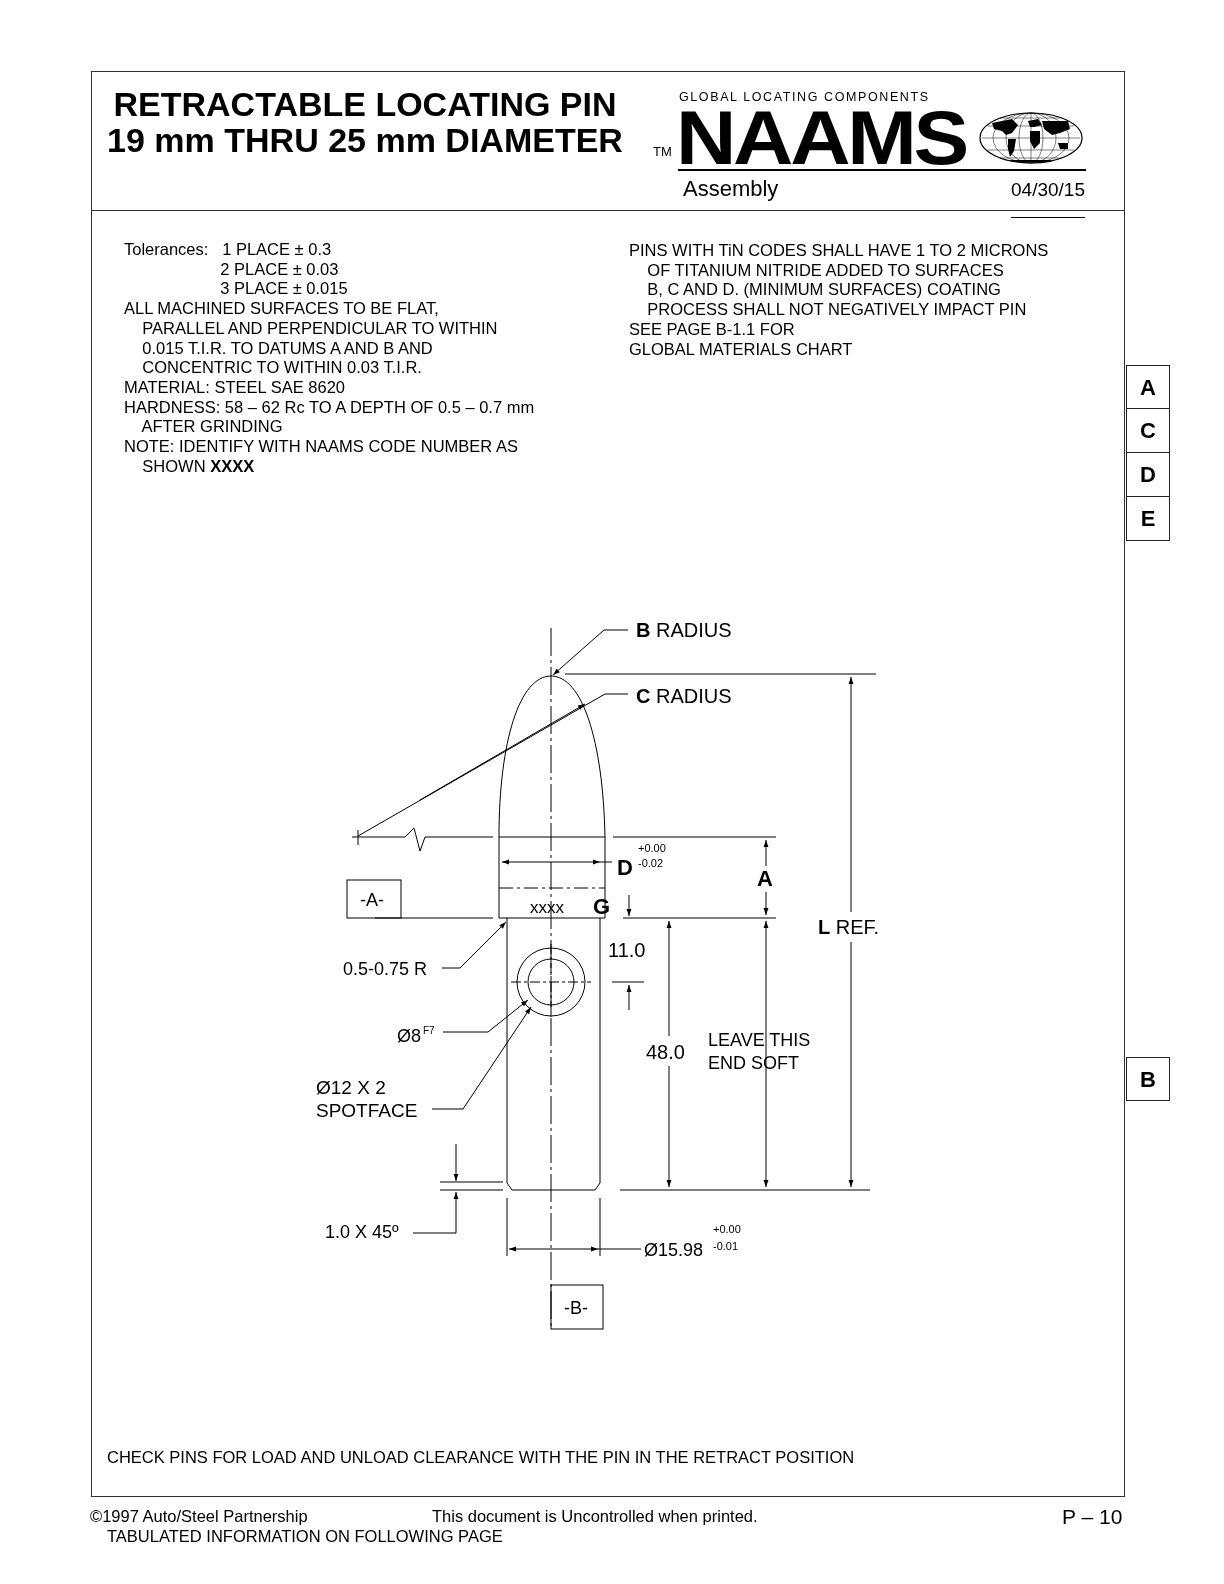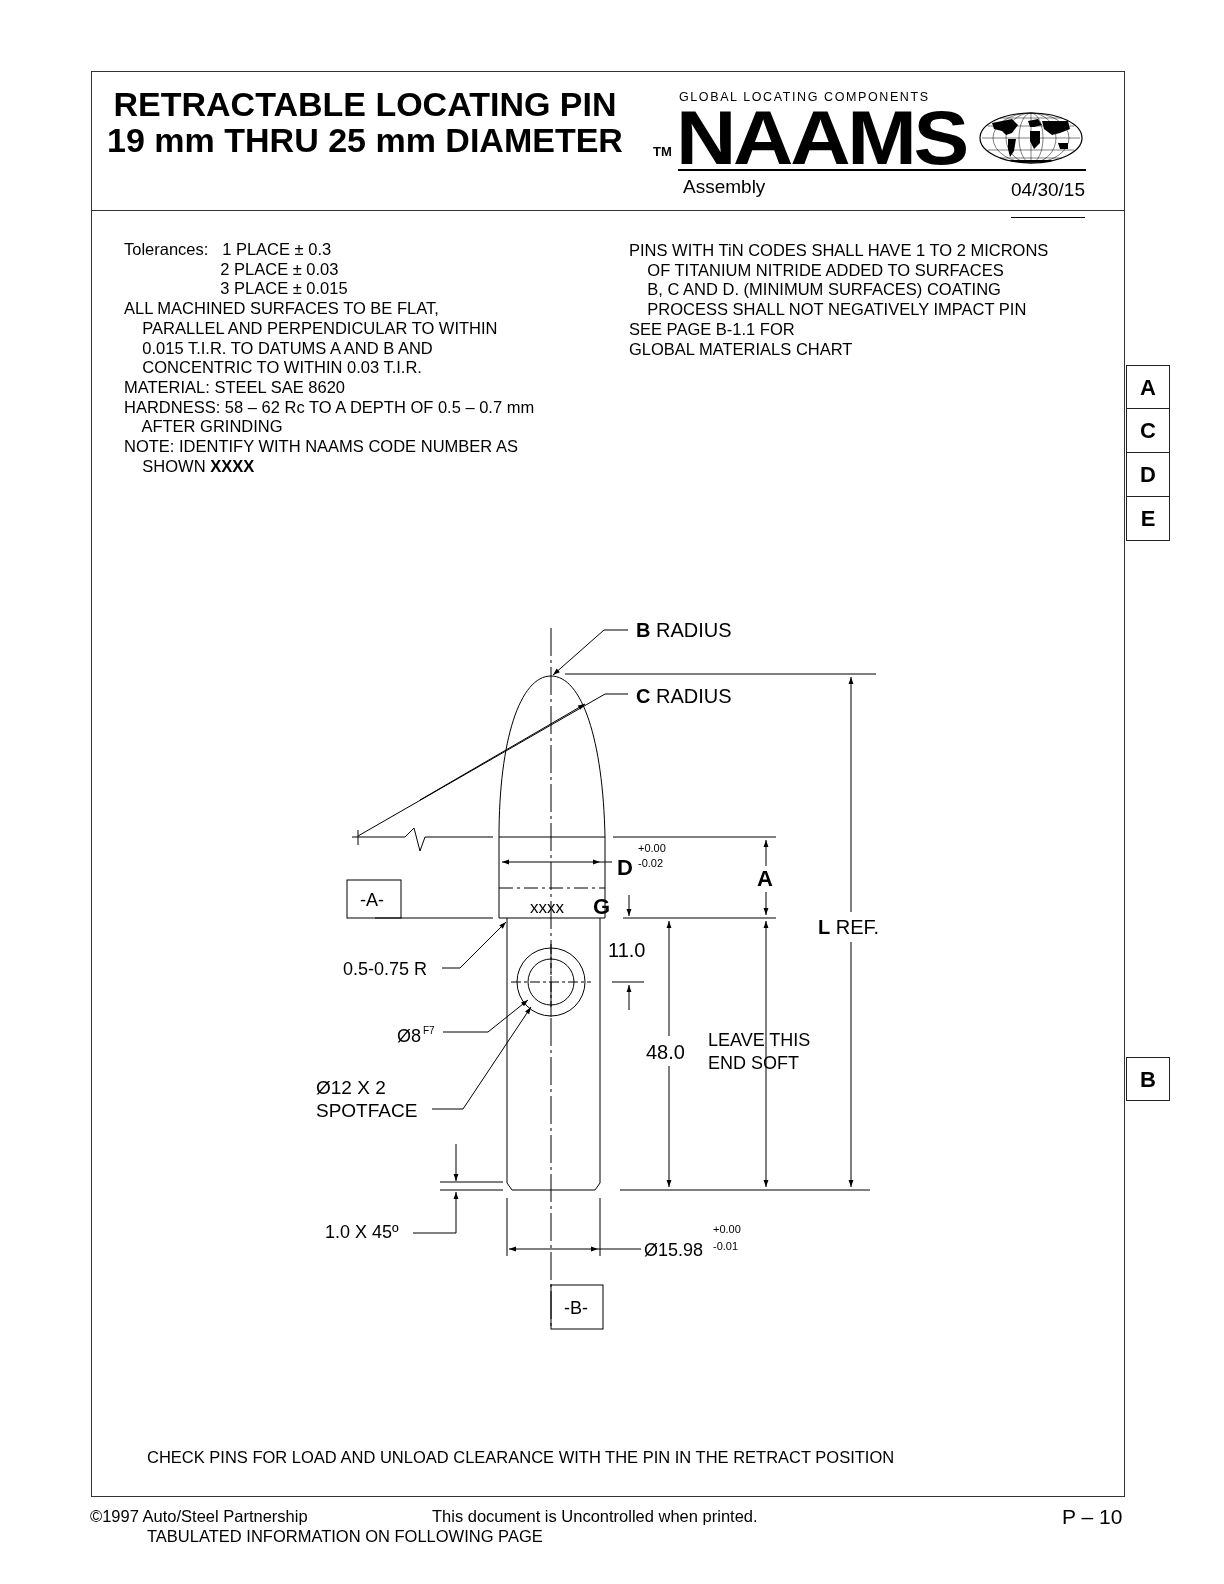--- a/index.html
+++ b/index.html
@@ -2,36 +2,36 @@
 <html><head>
 <meta charset="utf-8">
 <style>
   html, body { margin:0; padding:0; background:#fff; }
   body { width:1224px; height:1584px; position:relative; font-family:"Liberation Sans", sans-serif; color:#000; overflow:hidden; }
   .frame { position:absolute; left:91px; top:71px; width:1034px; height:1426px; border:1.5px solid #333; box-sizing:border-box; }
   .hdr-sep { position:absolute; left:91px; top:210px; width:1034px; height:0; border-top:1.5px solid #333; }
   .title { position:absolute; left:92px; top:86px; width:546px; text-align:center; font-weight:bold; font-size:34px; line-height:36px; }
   .title div { white-space:nowrap; }
   .gsc { position:absolute; left:679px; top:90px; font-size:12.5px; letter-spacing:1.6px; }
-  .tm { position:absolute; left:653px; top:144px; font-size:13px; font-weight:bold; }
+  .tm { position:absolute; left:653px; top:144px; font-size:13px; font-weight:normal; }
   .naams { position:absolute; left:676px; top:100px; font-size:76px; font-weight:bold; letter-spacing:-3px; line-height:76px; transform:scaleX(1.1); transform-origin:left; }
   .globe { position:absolute; left:978px; top:111px; }
   .logo-rule { position:absolute; left:678px; top:169px; width:408px; border-top:2px solid #000; }
-  .assembly { position:absolute; left:683px; top:176px; font-size:19px; }
+  .assembly { position:absolute; left:683px; top:176px; font-size:22px; }
   .date { position:absolute; left:1011px; top:179px; font-size:19px; border-bottom:1.5px solid #000; padding-bottom:16px; }
   .notes { position:absolute; font-size:16.5px; line-height:19.7px; white-space:pre; }
   .notes-left { left:124px; top:240px; }
   .notes-right { left:629px; top:241px; }
   .tabgroup { position:absolute; left:1126px; top:365px; width:44px; }
   .tabgroup .t { height:44px; line-height:44px; border:1.5px solid #222; border-top:none; box-sizing:border-box; font-weight:bold; font-size:22px; text-align:center; }
   .tabgroup .t:first-child { border-top:1.5px solid #222; }
   .tab-b { position:absolute; left:1126px; top:1057px; width:44px; height:44px; line-height:44px; border:1.5px solid #222; box-sizing:border-box; font-weight:bold; font-size:22px; text-align:center; }
   .drawing { position:absolute; left:0; top:0; }
   .drawing text { font-family:"Liberation Sans", sans-serif; }
-  .footnote { position:absolute; left:107px; font-size:16.5px;margin-left:40px; }
+  .footnote { position:absolute; left:107px; font-size:16.5px; }
   .footer { position:absolute; top:1507px; font-size:16.5px;text-align:right; }
 </style>
 </head>
 <body>
 
 <div class="frame"></div>
 <div class="hdr-sep"></div>
 
 <div class="title">
   <div>RETRACTABLE LOCATING PIN</div>

